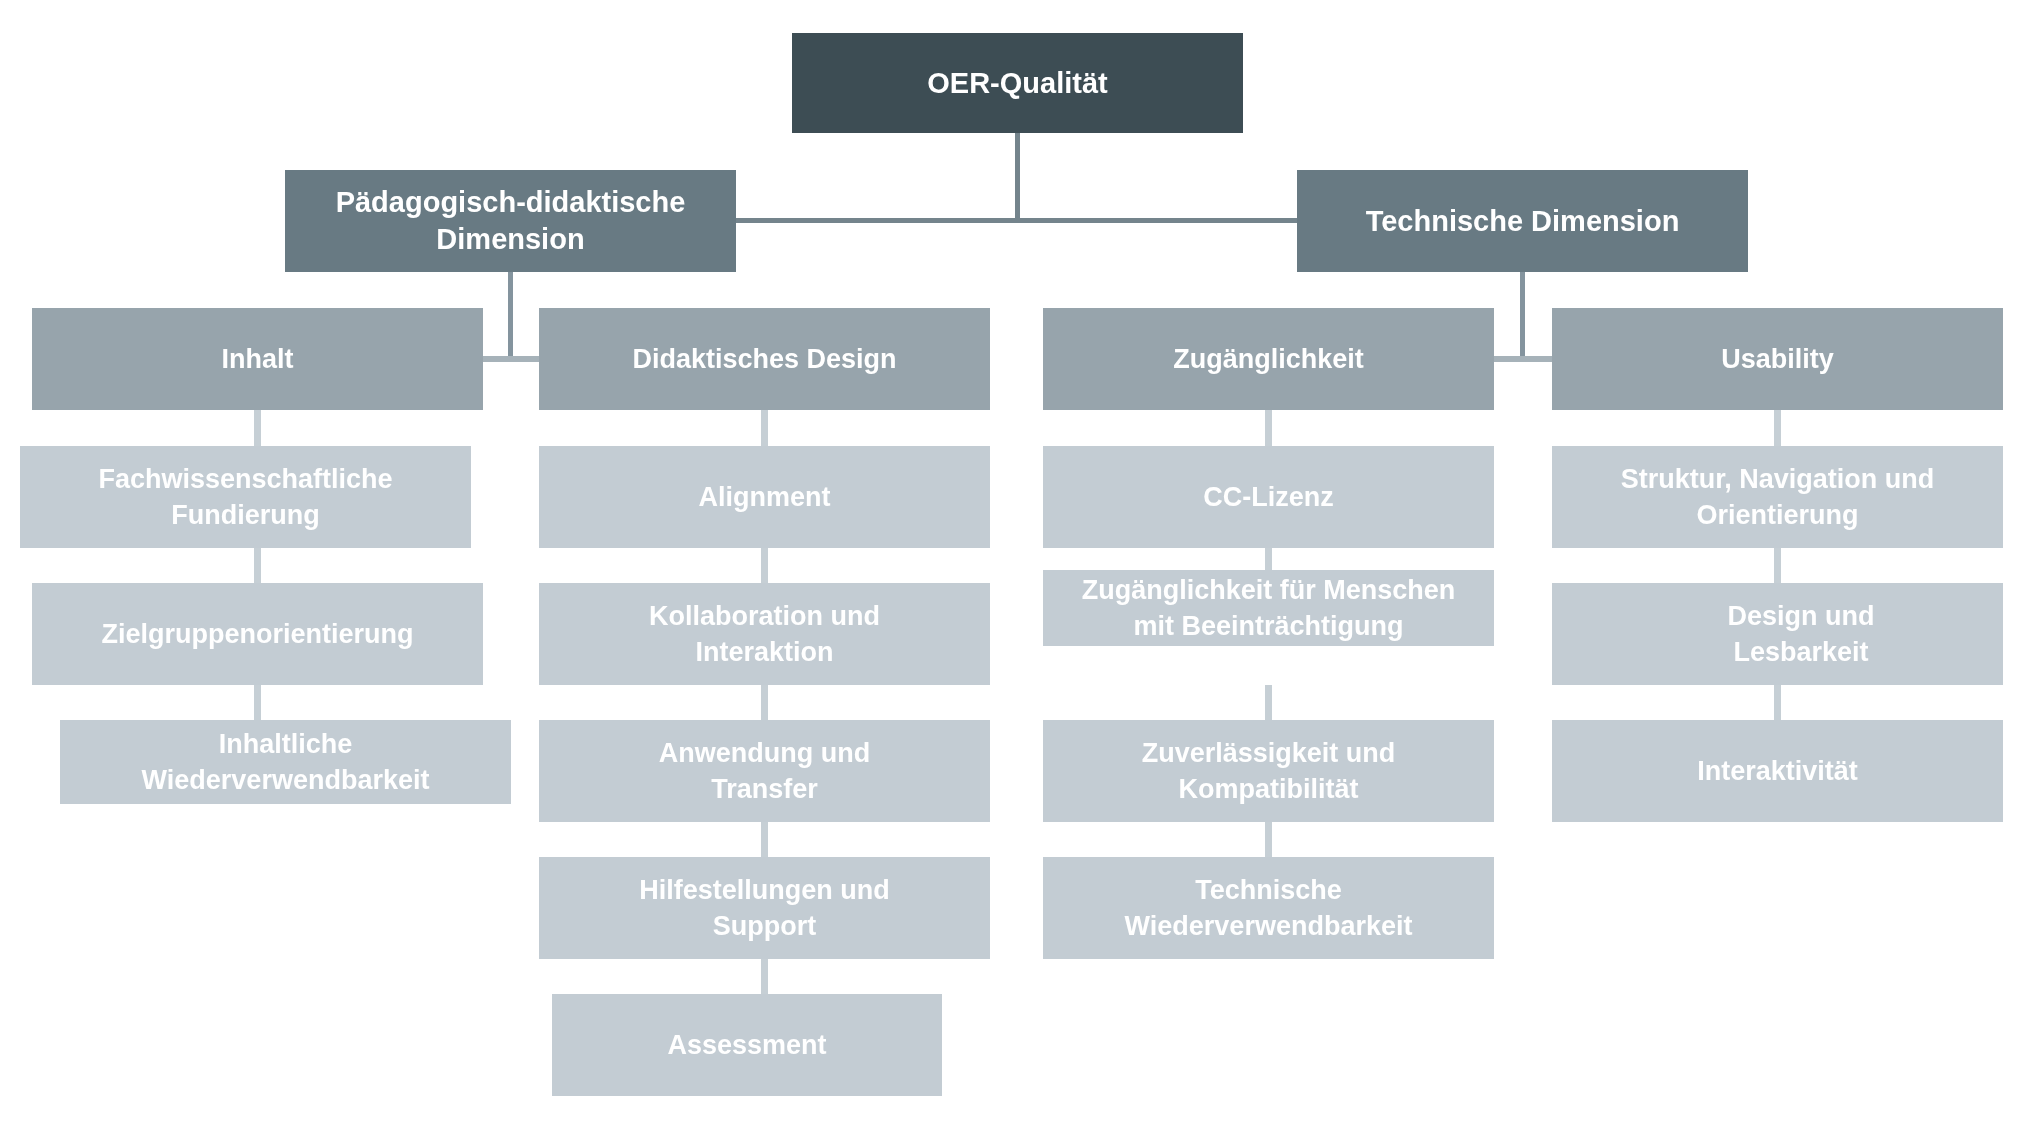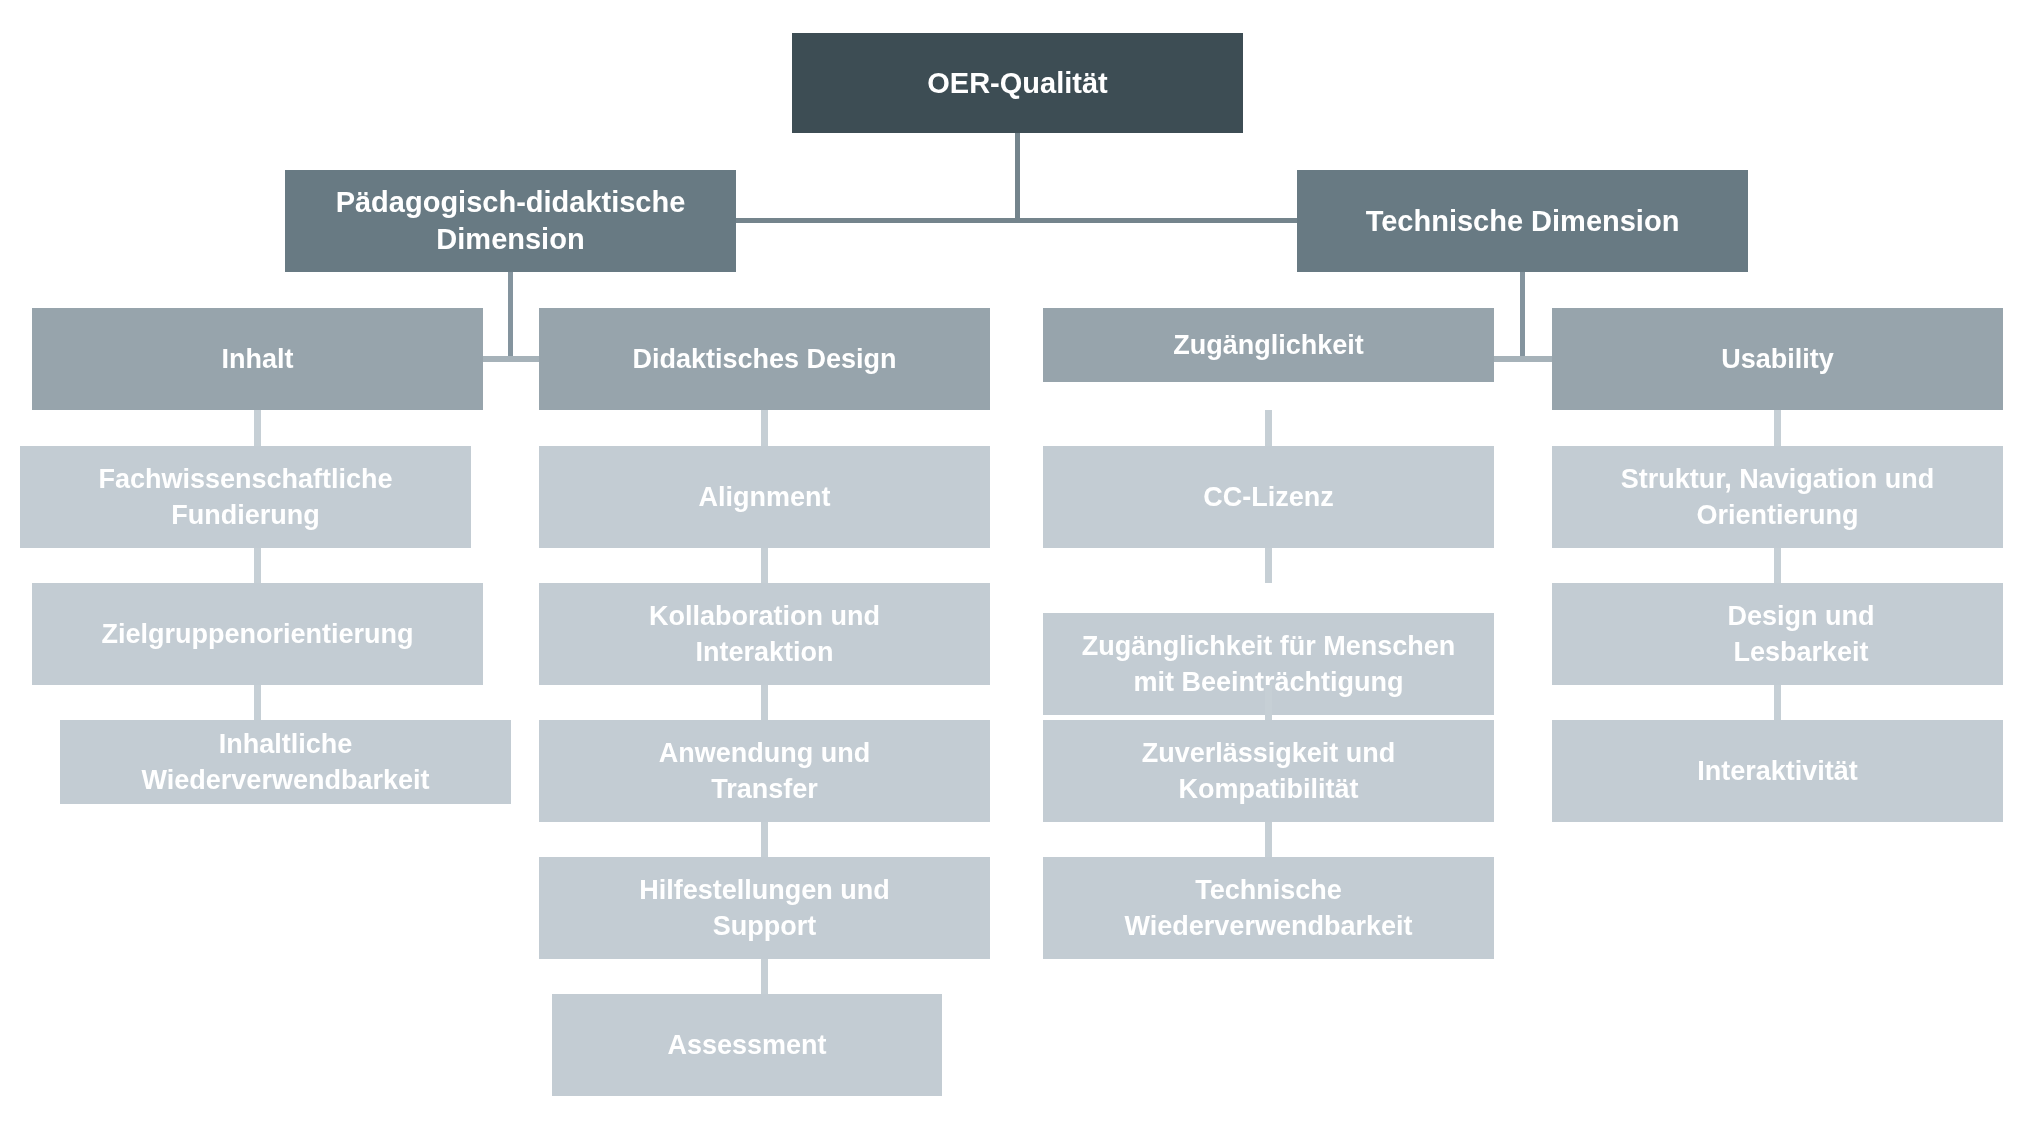--- a/index.html
+++ b/index.html
@@ -41,21 +41,21 @@
 Dimension</div>
 <div class="node lvl2" style="left:1297px; top:170px; width:451px; height:102px;">Technische Dimension</div>
 
 <div class="line l2v" style="left:508px; top:272px; width:5px; height:85px;"></div>
 <div class="line l2h" style="left:483px; top:356px; width:56px; height:6px;"></div>
 <div class="line l2v" style="left:1520px; top:272px; width:5px; height:85px;"></div>
 <div class="line l2h" style="left:1494px; top:356px; width:58px; height:6px;"></div>
 
 <div class="node lvl3" style="left:32px; top:308px; width:451px; height:102px;">Inhalt</div>
 <div class="node lvl3" style="left:539px; top:308px; width:451px; height:102px;">Didaktisches Design</div>
-<div class="node lvl3" style="left:1043px; top:308px; width:451px; height:74px;">Zugänglichkeit</div>
+<div class="node lvl3" style="left:1043px; top:308px; width:451px; height:102px;">Zugänglichkeit</div>
 <div class="node lvl3" style="left:1552px; top:308px; width:451px; height:102px;">Usability</div>
 
 <div class="line l4" style="left:254px; top:410px; width:7px; height:36px;"></div>
 <div class="node lvl4" style="left:20px; top:446px; width:451px; height:102px;">Fachwissenschaftliche
 Fundierung</div>
 <div class="line l4" style="left:254px; top:548px; width:7px; height:35px;"></div>
 <div class="node lvl4" style="left:32px; top:583px; width:451px; height:102px;">Zielgruppenorientierung</div>
 <div class="line l4" style="left:254px; top:685px; width:7px; height:35px;"></div>
 <div class="node lvl4" style="left:32px; top:720px; width:451px; height:84px;margin-left:28px;">Inhaltliche
 Wiederverwendbarkeit</div>
@@ -70,21 +70,21 @@
 Transfer</div>
 <div class="line l4" style="left:761px; top:822px; width:7px; height:35px;"></div>
 <div class="node lvl4" style="left:539px; top:857px; width:451px; height:102px;">Hilfestellungen und
 Support</div>
 <div class="line l4" style="left:761px; top:959px; width:7px; height:35px;"></div>
 <div class="node lvl4" style="left:552px; top:994px; width:390px; height:102px;">Assessment</div>
 
 <div class="line l4" style="left:1265px; top:410px; width:7px; height:36px;"></div>
 <div class="node lvl4" style="left:1043px; top:446px; width:451px; height:102px;">CC-Lizenz</div>
 <div class="line l4" style="left:1265px; top:548px; width:7px; height:35px;"></div>
-<div class="node lvl4" style="left:1043px; top:613px; width:451px; height:102px;">Zugänglichkeit für Menschen
+<div class="node lvl4" style="left:1043px; top:570px; width:451px; height:76px;">Zugänglichkeit für Menschen
 mit Beeinträchtigung</div>
 <div class="line l4" style="left:1265px; top:685px; width:7px; height:35px;"></div>
 <div class="node lvl4" style="left:1043px; top:720px; width:451px; height:102px;">Zuverlässigkeit und
 Kompatibilität</div>
 <div class="line l4" style="left:1265px; top:822px; width:7px; height:35px;"></div>
 <div class="node lvl4" style="left:1043px; top:857px; width:451px; height:102px;">Technische
 Wiederverwendbarkeit</div>
 
 <div class="line l4" style="left:1774px; top:410px; width:7px; height:36px;"></div>
 <div class="node lvl4" style="left:1552px; top:446px; width:451px; height:102px;">Struktur, Navigation und

